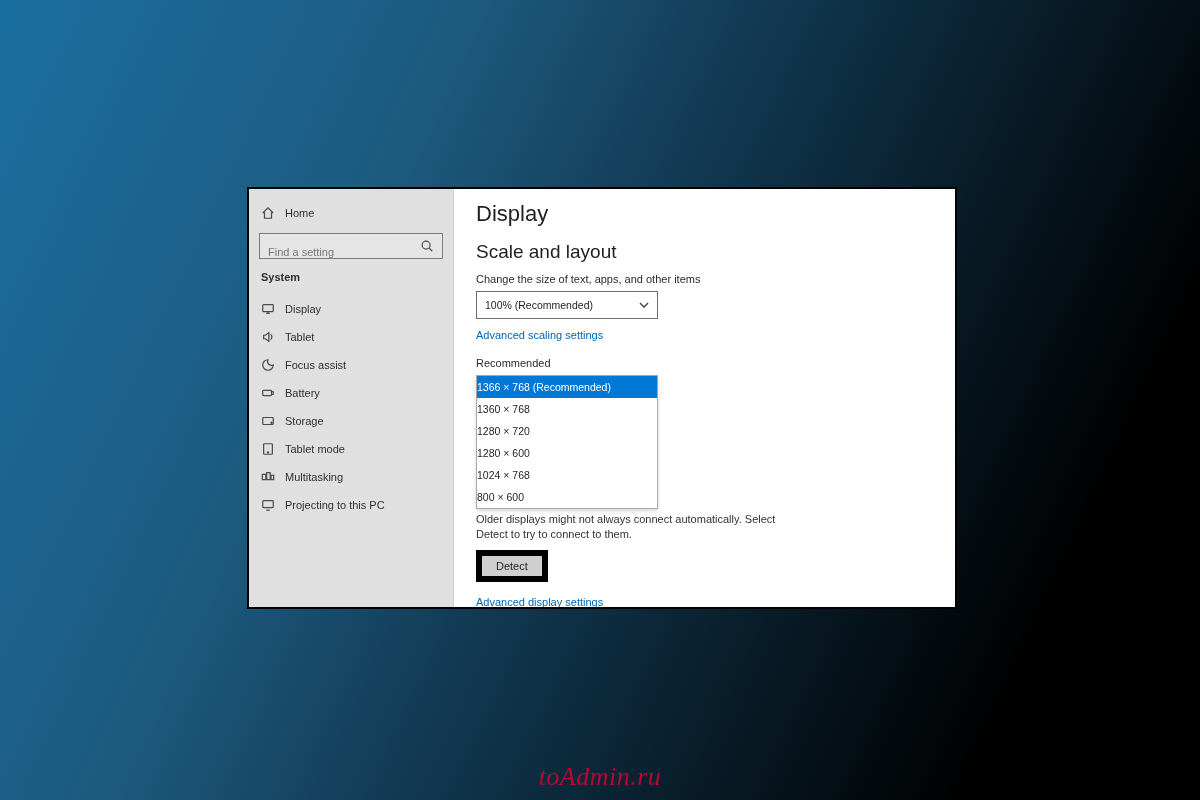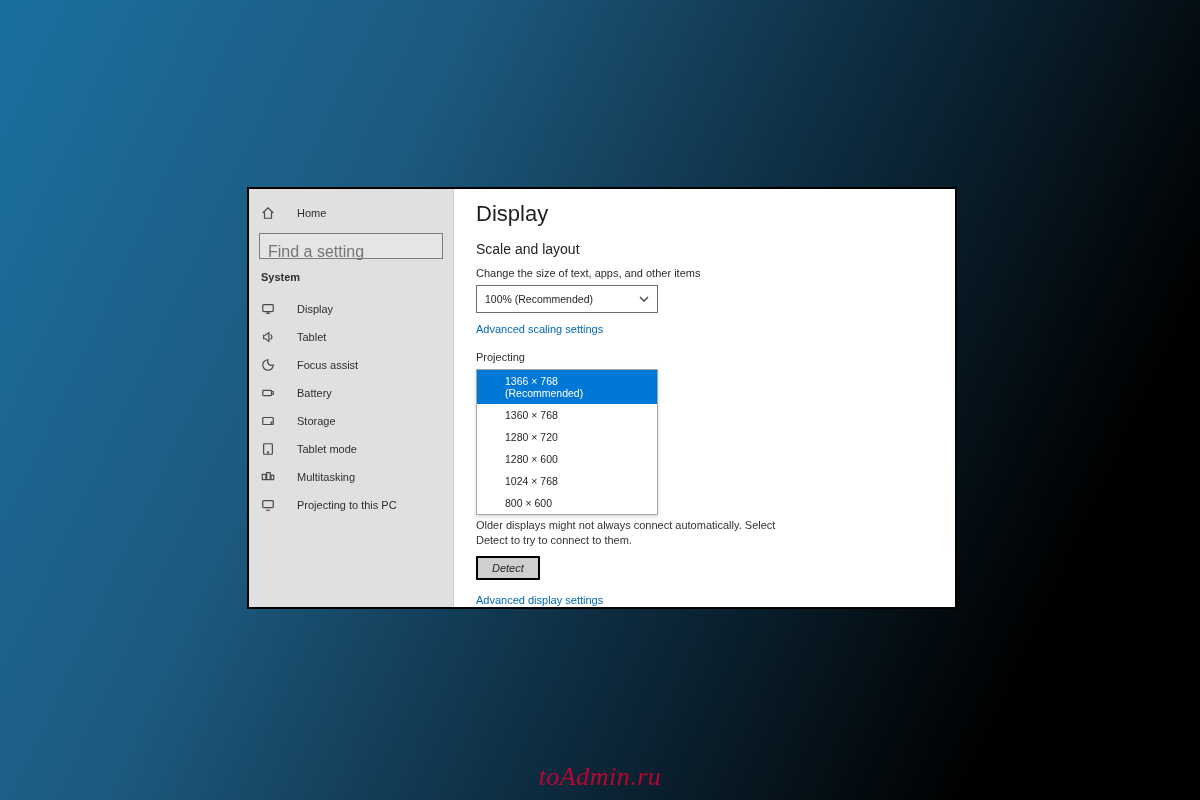--- a/index.html
+++ b/index.html
@@ -20,71 +20,71 @@
   .sidebar {
     width: 205px;
     background: #e0e0e1;
     border-right: 1px solid #cfcfcf;
     padding: 10px 0 0 0;
     font-size: 11px;
     color: #2e2e2e;
     overflow: hidden;
   }
   .home-row, .nav-item {
-    display: flex; align-items: center; gap: 22px;
+    display: flex; align-items: center; gap: 10px;
     padding: 7px 12px;
     cursor: pointer;
   }
   .home-row { margin-bottom: 6px; }
   .icon { width: 14px; height: 14px; display:flex; align-items:center; justify-content:center; flex-shrink:0; }
   .icon svg { width: 14px; height: 14px; stroke: #4a4a4a; stroke-width: 1.4; fill: none; }
   .search-box {
     margin: 0 10px 8px 10px;
     height: 26px;
     border: 1px solid #7c7c7c;
     background: #e5e5e6;
     display: flex; align-items: center;
     padding: 0 8px;
   }
   .search-box input {
     flex: 1; border: 0; background: transparent; outline: 0;
-    font-size: 16px; color: #6b6b6b; margin-top: 12px;
+    font-size: 11px; color: #6b6b6b; margin-top: 12px;
   }
   .cat-label { font-weight: 600; font-size: 11px; padding: 4px 12px 6px 12px; }
   .nav-list { margin-top: 6px; }
   .nav-item { font-size: 11px; }
 
   .main {
     flex: 1; background: #ffffff; padding: 12px 22px;
     color: #1f1f1f; font-size: 11px;
     overflow: hidden;
   }
   .main h1 { font-size: 22px; font-weight: 400; margin-bottom: 14px; }
-  .main h2 { font-size: 14px; font-weight: 400; margin-bottom: 10px; }
+  .main h2 { font-size: 19px; font-weight: 400; margin-bottom: 10px; }
   .field-label { font-size: 11px; color: #2b2b2b; margin-bottom: 6px; }
   .combo {
     width: 182px; height: 28px; border: 1px solid #6d6d6d;
     display: flex; align-items: center; justify-content: space-between;
     padding: 0 8px; font-size: 10.5px; background: #ffffff;
     margin-bottom: 10px; cursor: pointer;
   }
   .chev { width: 10px; height: 10px; }
   .chev svg { width: 10px; height: 10px; stroke:#555; stroke-width:1.6; fill:none; }
   .link { color: #0066b4; font-size: 11px; margin-bottom: 12px; cursor:pointer; display:inline-block;}
   .dropdown {
     width: 182px; border: 1px solid #a8a8a8; background:#ffffff;
     box-shadow: 0 2px 4px rgba(0,0,0,0.15);
     font-size: 10.5px;
   }
-  .dropdown-item { padding: 5px 28px; cursor: pointer; }
+  .dropdown-item { padding: 5px 0; cursor: pointer; }
   .dropdown-item.selected { background: #0078d7; color:#fff; }
   .hint { font-size: 11px; color:#333; max-width: 300px; line-height:1.35; margin:3px 0 8px 0;}
   .btn {
-    border:2px solid #000000; background:#cfcfcf; padding:4px 14px;
-    font-size:11px; cursor:pointer; display:inline-block;font-style:italic;
+    border:6px solid #000000; background:#cfcfcf; padding:4px 14px;
+    font-size:11px; cursor:pointer; display:inline-block;
   }
   .watermark {
     position:absolute; bottom:8px; left:50%; transform:translateX(-50%);
     color:#d10032; font-style:italic; font-family:"Georgia","Times New Roman",serif;
     font-size:26px; letter-spacing:0.5px; opacity:0.9;
   }
 </style>
 </head>
 <body>
 
@@ -190,21 +190,21 @@
 
     <div class="field-label">Change the size of text, apps, and other items</div>
     <div class="combo">
       <span>100% (Recommended)</span>
       <span class="chev"><svg viewBox="0 0 10 10">
             <path d="M1 3 L5 7 L9 3"></path>
           </svg></span>
     </div>
     <span class="link">Advanced scaling settings</span>
 
-    <div class="field-label" style="margin-top:4px">Projecting</div>
+    <div class="field-label" style="margin-top:4px">Recommended</div>
     <div class="dropdown" id="res-dd">
         <div class="dropdown-item selected">1366 × 768 (Recommended)</div>
         <div class="dropdown-item">1360 × 768</div>
         <div class="dropdown-item">1280 × 720</div>
         <div class="dropdown-item">1280 × 600</div>
         <div class="dropdown-item">1024 × 768</div>
         <div class="dropdown-item">800 × 600</div>
       </div>
 
     <div class="hint">Older displays might not always connect automatically. Select Detect to try to connect to them.</div>

